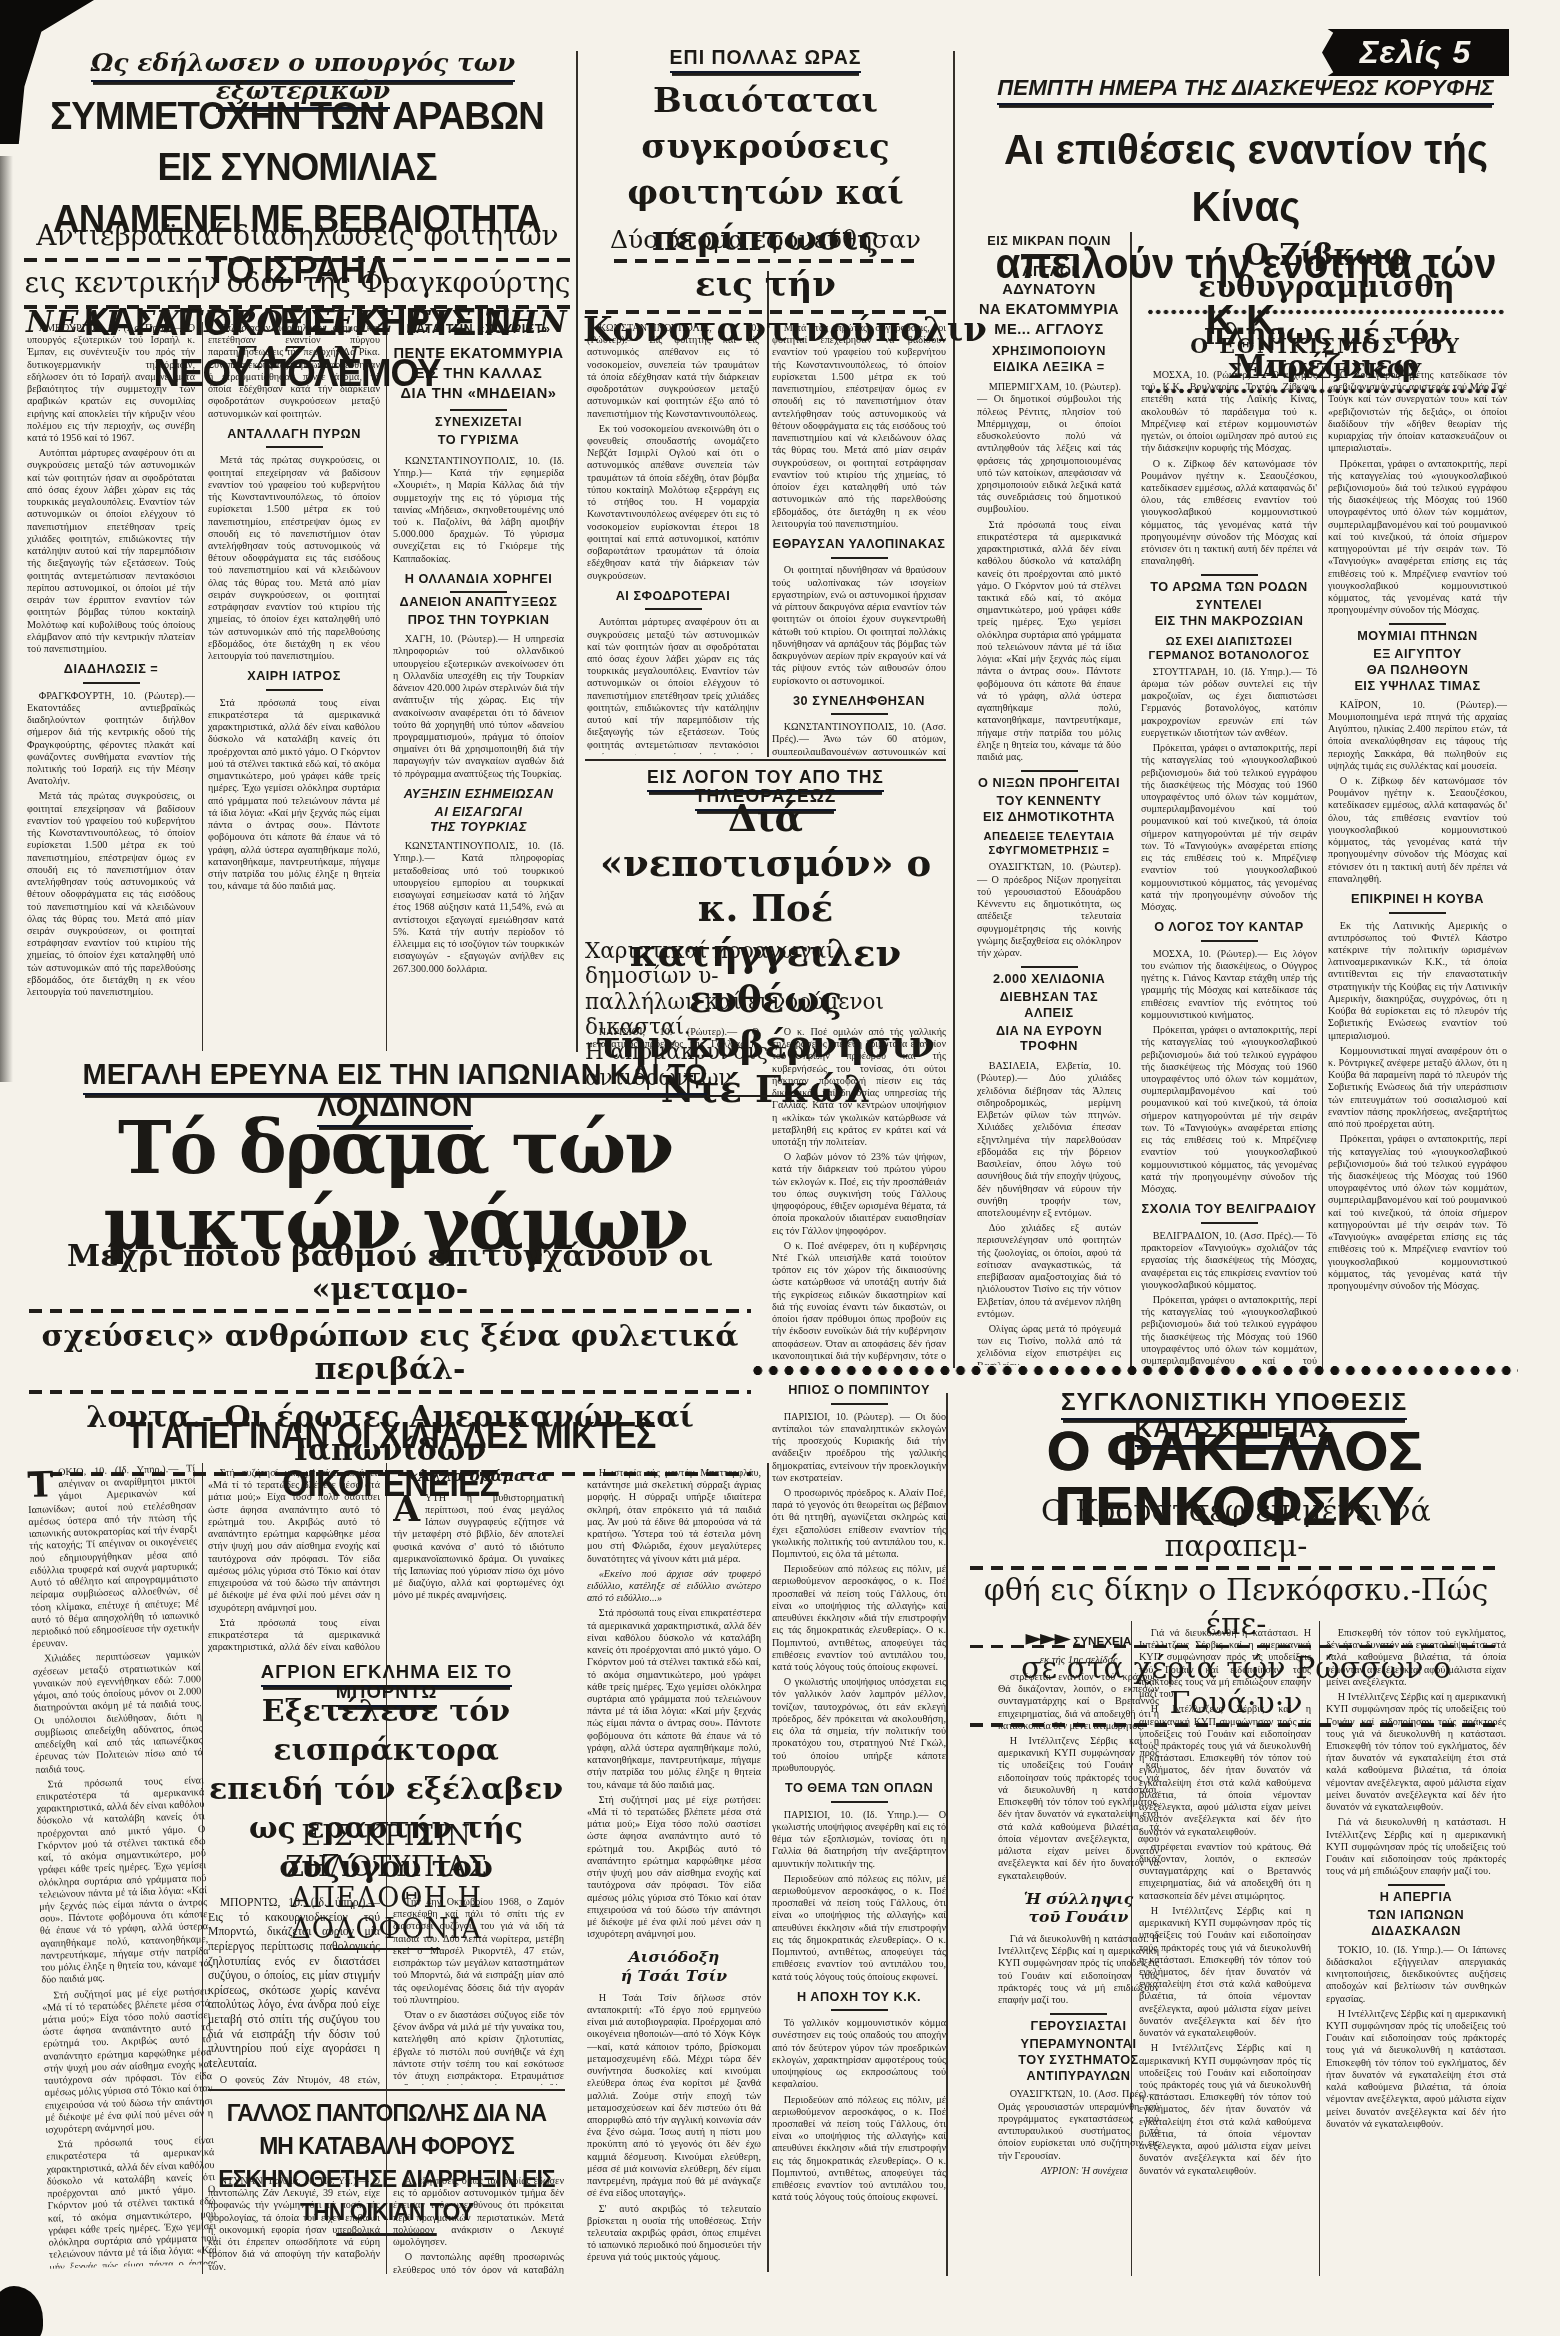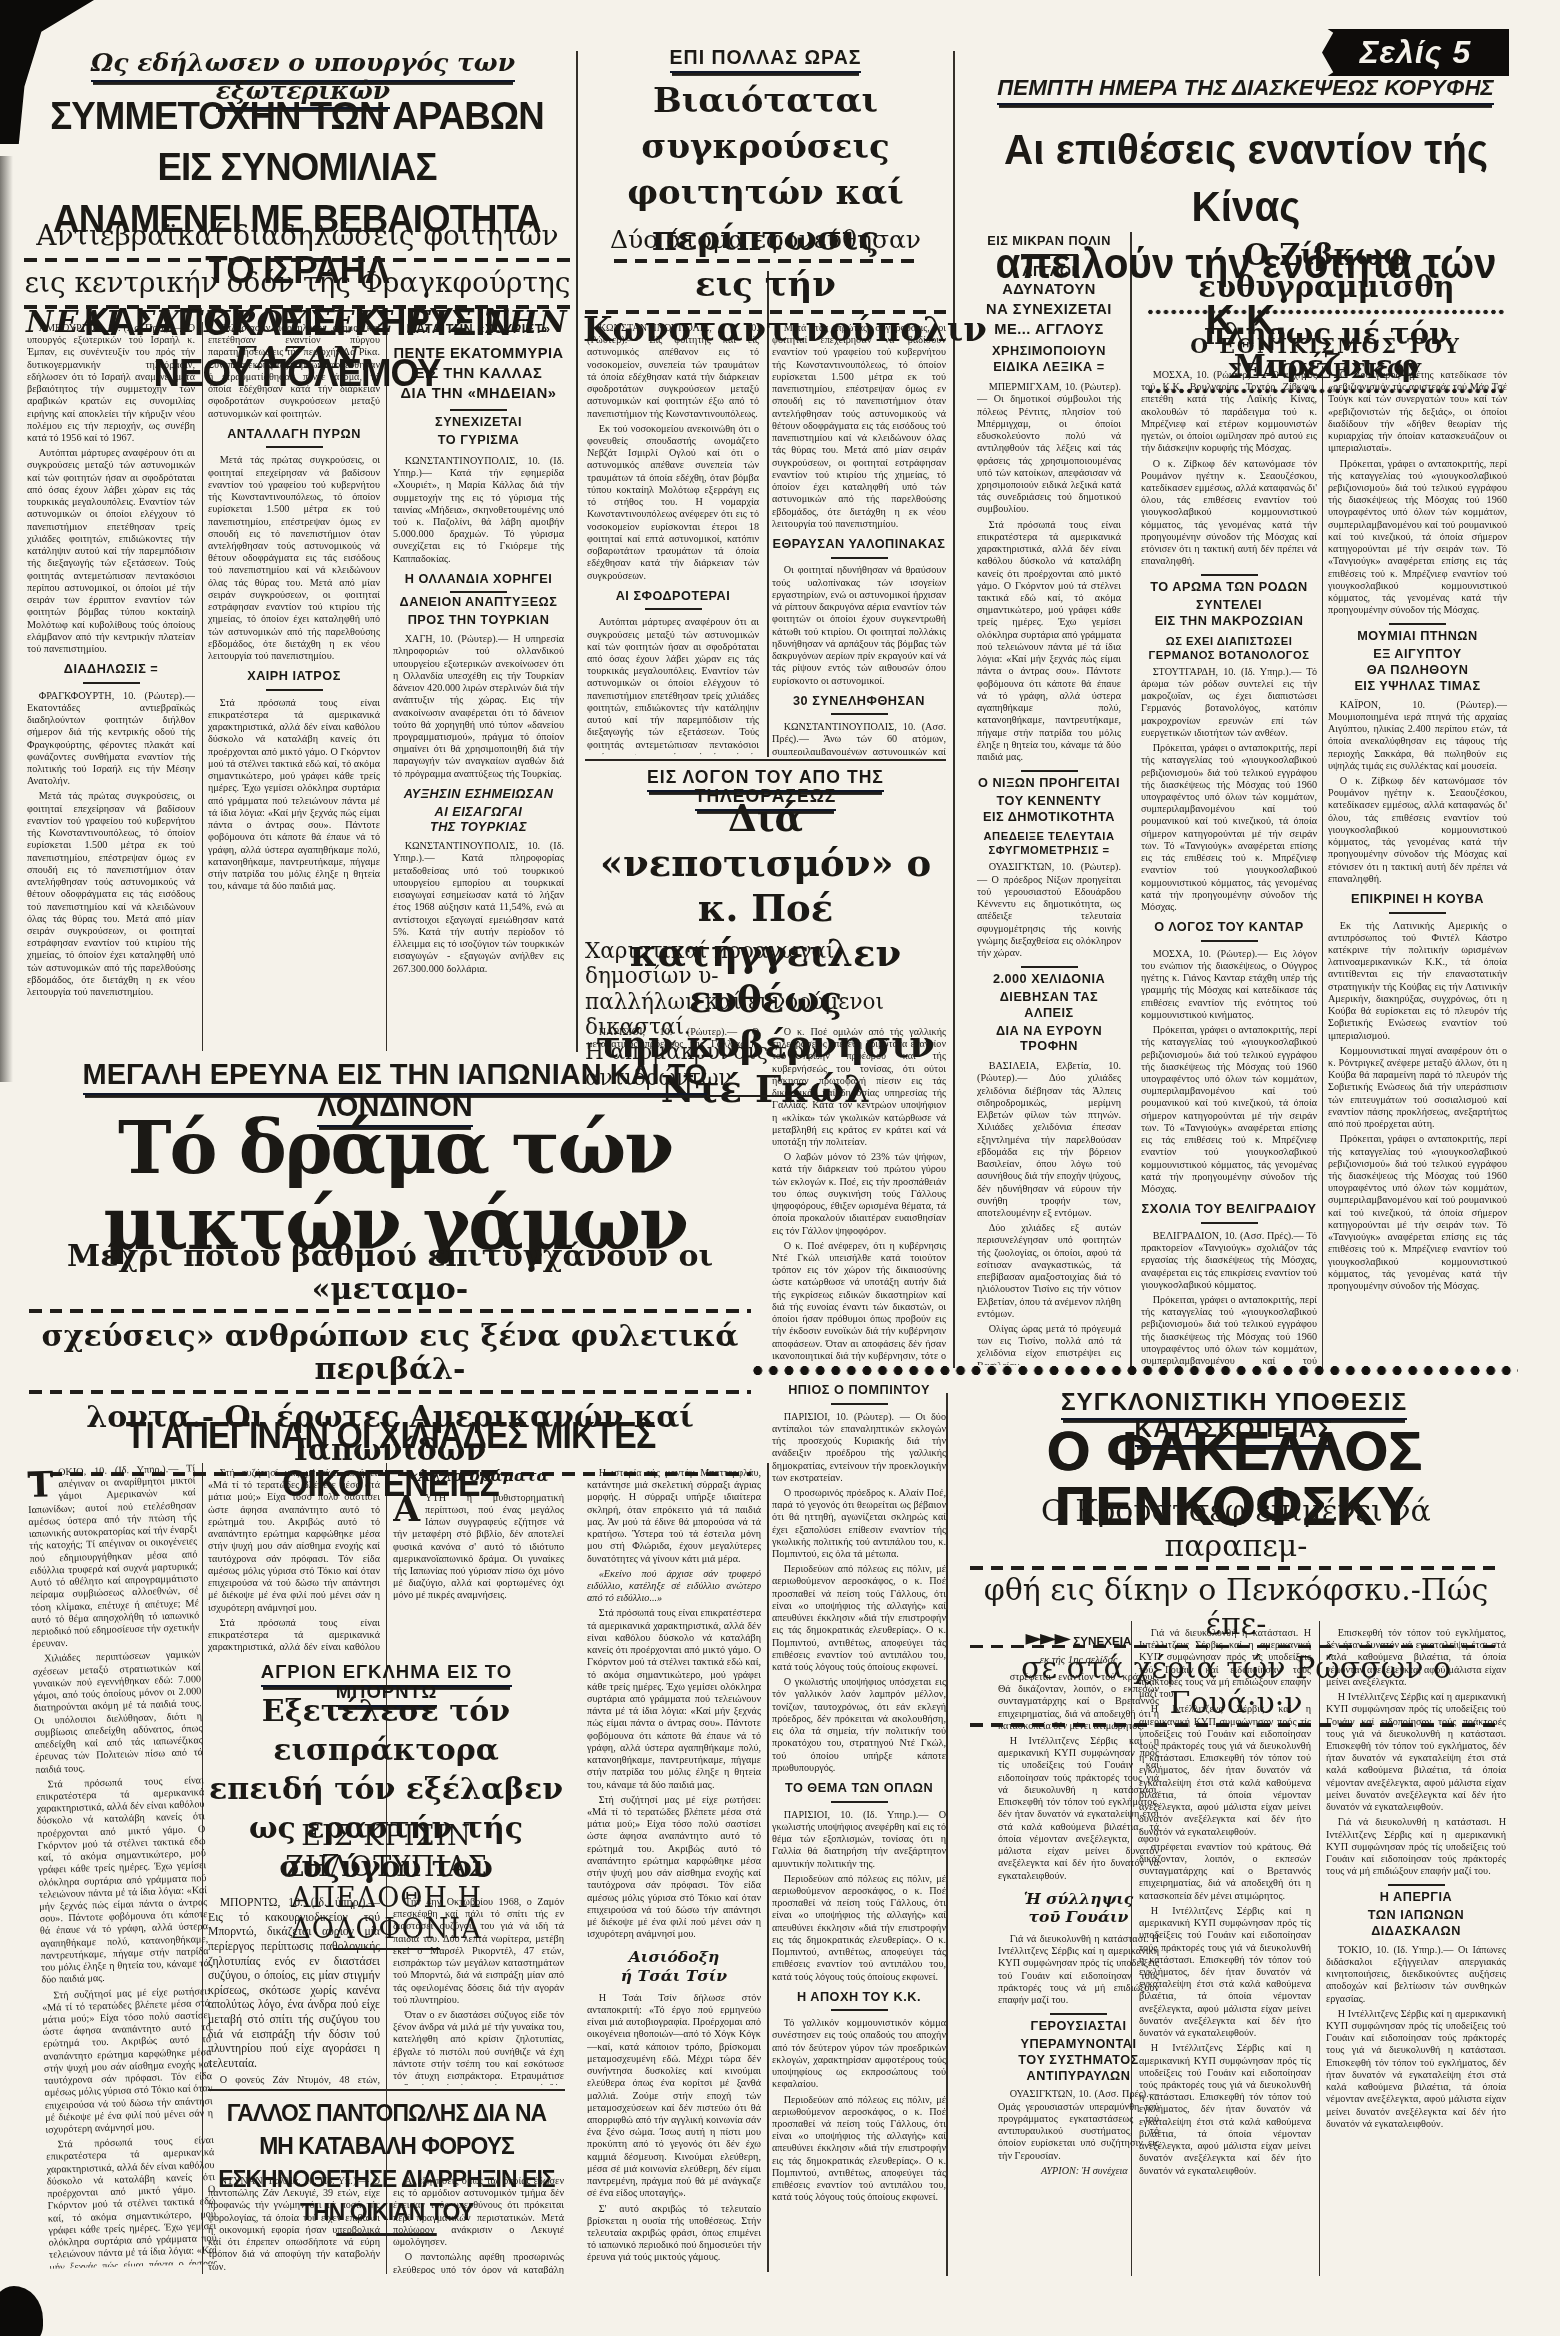--- a/index.html
+++ b/index.html
@@ -209,21 +209,21 @@
     <div class="bt">Ο κ. Ζίβκωφ δέν κατωνόμασε τόν Ρουμάνον ηγέτην κ. Σεαουζέσκου, κατεδίκασεν εμμέσως, αλλά καταφανώς δι' όλου, τάς επιθέσεις εναντίον τού γιουγκοσλαβικού κομμουνιστικού κόμματος, τάς γενομένας κατά τήν προηγουμένην σύνοδον τής Μόσχας καί ετόνισεν ότι η τακτική αυτή δέν πρέπει νά επαναληφθή.</div>
     <div class="shead ul">ΕΠΙΚΡΙΝΕΙ Η ΚΟΥΒΑ</div>
     <div class="bt">Εκ τής Λατινικής Αμερικής ο αντιπρόσωπος τού Φιντέλ Κάστρο κατέκρινε τήν πολιτικήν ωρισμένων λατινοαμερικανικών Κ.Κ., τά όποία αντιτίθενται εις τήν επαναστατικήν στρατηγικήν τής Κούβας εις τήν Λατινικήν Αμερικήν, διακηρύξας, συγχρόνως, ότι η Κούβα θά ευρίσκεται εις τό πλευρόν τής Σοβιετικής Ενώσεως εναντίον τού ιμπεριαλισμού.</div>
     <div class="bt">Κομμουνιστικαί πηγαί αναφέρουν ότι ο κ. Ρόντριγκεζ ανέφερε μεταξύ άλλων, ότι η Κούβα θά παραμείνη παρά τό πλευρόν τής Σοβιετικής Ενώσεως διά τήν υπεράσπισιν τών επιτευγμάτων τού σοσιαλισμού καί εναντίον πάσης προκλήσεως, ανεξαρτήτως από πού προέρχεται αύτη.</div>
     <div class="bt">Πρόκειται, γράφει ο ανταποκριτής, περί τής καταγγελίας τού «γιουγκοσλαβικού ρεβιζιονισμού» διά τού τελικού εγγράφου τής διασκέψεως τής Μόσχας τού 1960 υπογραφέντος υπό όλων τών κομμάτων, συμπεριλαμβανομένου καί τού ρουμανικού καί τού κινεζικού, τά όποία σήμερον κατηγορούνται μέ τήν σειράν των. Τό «Τανγιούγκ» αναφέρεται επίσης εις τάς επιθέσεις τού κ. Μπρέζνιεφ εναντίον τού γιουγκοσλαβικού κομμουνιστικού κόμματος, τάς γενομένας κατά τήν προηγουμένην σύνοδον τής Μόσχας.</div>
   </div>
 
   <div class="abs col" style="left:977px;top:234px;width:144px;height:1131px">
     <div class="shead ul" style="margin-top:0">ΕΙΣ ΜΙΚΡΑΝ ΠΟΛΙΝ</div>
     <div class="shead" style="font-size:14.6px;margin:2px 0">ΑΓΓΛΟΙ ΑΔΥΝΑΤΟΥΝ</div>
-    <div class="shead" style="font-size:14.6px;margin:2px 0">ΝΑ ΣΥΝΕΧΙΖΕΤΑΙ</div>
+    <div class="shead" style="font-size:14.6px;margin:2px 0">ΝΑ ΕΚΑΤΟΜΜΥΡΙΑ</div>
     <div class="shead" style="font-size:14.6px;margin:2px 0">ΜΕ... ΑΓΓΛΟΥΣ</div>
     <div class="shead" style="margin:5.9px 0 0">ΧΡΗΣΙΜΟΠΟΙΟΥΝ</div>
     <div class="shead" style="margin:0 0 4.9px">ΕΙΔΙΚΑ ΛΕΞΙΚΑ =</div>
     <div class="bt">ΜΠΕΡΜΙΓΧΑΜ, 10. (Ρώυτερ).— Οι δημοτικοί σύμβουλοι τής πόλεως Ρέντιτς, πλησίον τού Μπέρμιγχαμ, οι όποίοι εδυσκολεύοντο πολύ νά αντιληφθούν τάς λέξεις καί τάς φράσεις τάς χρησιμοποιουμένας υπό τών κατοίκων, απεφάσισαν νά χρησιμοποιούν ειδικά λεξικά κατά τάς συνεδριάσεις τού δημοτικού συμβουλίου.</div>
     <div class="bt">Στά πρόσωπά τους είναι επικρατέστερα τά αμερικανικά χαρακτηριστικά, αλλά δέν είναι καθόλου δύσκολο νά καταλάβη κανείς ότι προέρχονται από μικτό γάμο. Ο Γκόρντον μού τά στέλνει τακτικά εδώ καί, τό ακόμα σημαντικώτερο, μού γράφει κάθε τρείς ημέρες. Έχω γεμίσει ολόκληρα συρτάρια από γράμματα πού τελειώνουν πάντα μέ τά ίδια λόγια: «Καί μήν ξεχνάς πώς είμαι πάντα ο άντρας σου». Πάντοτε φοβόμουνα ότι κάποτε θά έπαυε νά τό γράφη, αλλά ύστερα αγαπηθήκαμε πολύ, κατανοηθήκαμε, παντρευτήκαμε, πήγαμε στήν πατρίδα του μόλις έληξε η θητεία του, κάναμε τά δύο παιδιά μας.</div>
     <div class="shead bar">Ο ΝΙΞΩΝ ΠΡΟΗΓΕΙΤΑΙ</div>
     <div class="shead" style="margin:-3.9px 0 0">ΤΟΥ ΚΕΝΝΕΝΤΥ</div>
     <div class="shead" style="margin:0">ΕΙΣ ΔΗΜΟΤΙΚΟΤΗΤΑ</div>
     <div class="shead" style="font-size:11.2px;margin:3.9px 0 0">ΑΠΕΔΕΙΞΕ ΤΕΛΕΥΤΑΙΑ</div>
     <div class="shead" style="font-size:11.2px;margin:0 0 3.9px">ΣΦΥΓΜΟΜΕΤΡΗΣΙΣ =</div>

